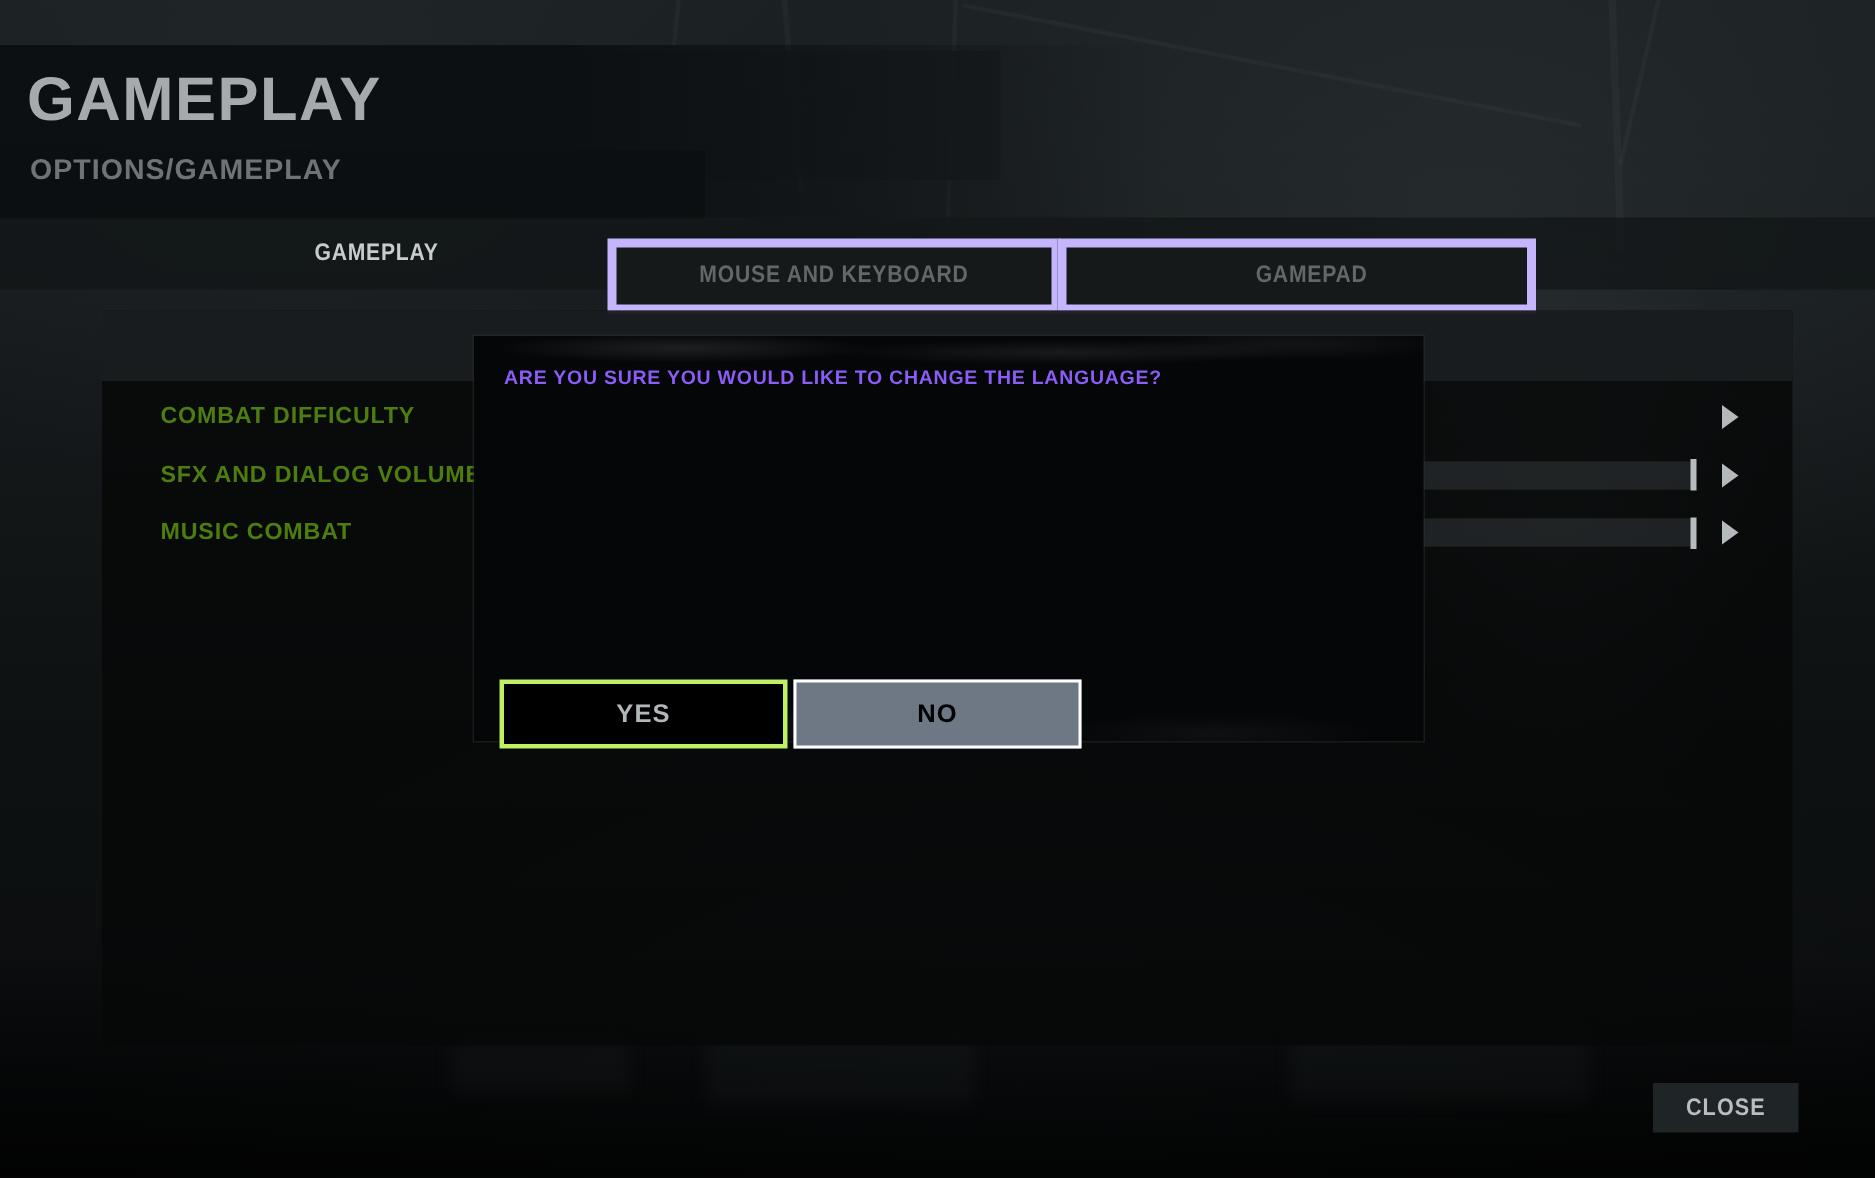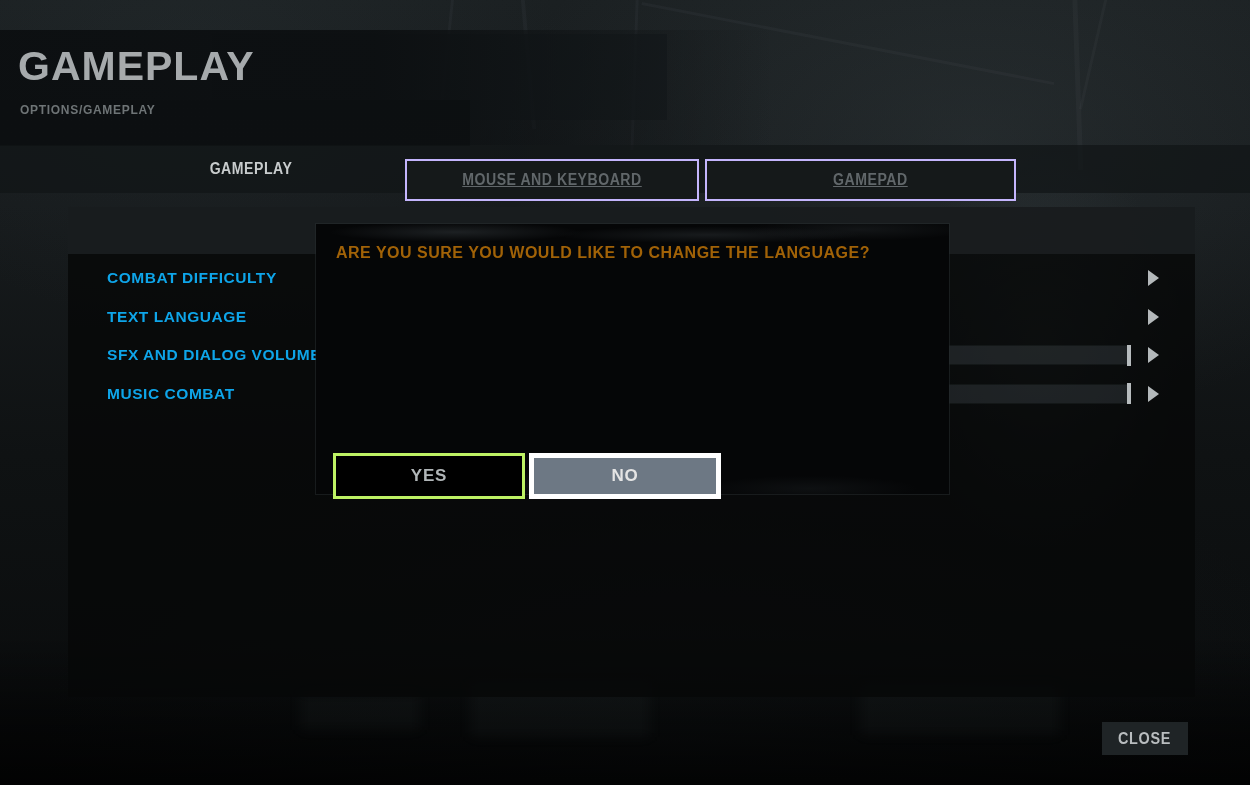--- a/index.html
+++ b/index.html
@@ -75,41 +75,41 @@
     background: linear-gradient(90deg, rgba(12,15,17,0.97) 0%, rgba(12,15,17,0.93) 30%, rgba(12,15,17,0.0) 62%);
   }
   .page-title {
     position: absolute; left: 18px; top: 16px;
     font-size: 41px; font-weight: bold; letter-spacing: 1px;
     color: #a6aaac;
     line-height: 1;
   }
   .page-breadcrumb {
     position: absolute; left: 20px; top: 73px;
-    font-size: 12px; font-weight: bold; letter-spacing: 0.7px;
+    font-size: 19px; font-weight: bold; letter-spacing: 0.7px;
     color: #6e7476;
   }
 
   
   .tabs {
     position: absolute; left: 0; top: 145px; width: 1250px; height: 48px;
     background: rgba(17,21,22,0.72);
   }
   .tab {
     position: absolute; top: 0; height: 48px;
     display: flex; align-items: center; justify-content: center;
     font-size: 16px; font-weight: bold; letter-spacing: 0.6px;
   }
   .tab-label { white-space: nowrap; transform: scaleX(0.88); transform-origin: center; }
   .tab.active { left: 145px; width: 212px; color: #c8cccd; }
   .tab.inactive {
     background: #15191a;
-    border: 2px solid #c4b5fd;
+    border: 6px solid #c4b5fd;
     color: #61676a;
-    height: 38px; top: 14px; text-decoration: underline;
+    height: 38px; top: 14px;
   }
   .tab.t-mouse { left: 405px; width: 290px; }
   .tab.t-gamepad { left: 705px; width: 287px; padding-left: 20px; }
 
   
   .panel {
     position: absolute; left: 68px; top: 207px; width: 1127px; height: 490px;
     background: rgba(6,7,8,0.80);
   }
   .panel-header {
@@ -124,21 +124,21 @@
 
   
   .rows { position: absolute; left: 0; top: 52px; width: 1127px; }
   .row {
     position: relative; height: 38.5px;
     display: flex; align-items: center;
   }
   .row-label {
     position: absolute; left: 39px;
     font-size: 15.5px; font-weight: bold; letter-spacing: 0.55px;
-    color: #0ea5e9;
+    color: #4d7c0f;
     white-space: nowrap;
     text-align: right;
   }
   .row-value {
     position: absolute; right: 118px;
     font-size: 15px; font-weight: bold; letter-spacing: 0.5px;
     color: #7d8385;
     white-space: nowrap;
   }
   .row-arrow {
@@ -161,21 +161,21 @@
   }
   .slider-handle {
     position: absolute; top: 50%; transform: translate(-50%,-50%);
     width: 4px; height: 21px;
     background: #b7bcbe;
   }
 
   
   .close-button {
     position: absolute; left: 1102px; top: 722px;
-    width: 86px; height: 33px;
+    width: 97px; height: 33px;
     background: #20252700;
     background-color: #1f2426;
     border: none;
     display: flex; align-items: center; justify-content: center;
     color: #b9bdbf;
     font-size: 16px; font-weight: bold; letter-spacing: 0.8px;
     font-family: "Liberation Sans", sans-serif;
     cursor: pointer;
   }
   .close-button .lbl { transform: scaleX(0.9); }
@@ -192,22 +192,22 @@
     background:
       radial-gradient(ellipse 180px 14px at 22% 3%, rgba(90,100,106,0.28), rgba(0,0,0,0) 70%),
       radial-gradient(ellipse 220px 12px at 62% 4%, rgba(90,100,106,0.22), rgba(0,0,0,0) 70%),
       radial-gradient(ellipse 160px 16px at 86% 2%, rgba(80,90,96,0.18), rgba(0,0,0,0) 70%),
       radial-gradient(ellipse 200px 20px at 40% 97%, rgba(70,80,86,0.16), rgba(0,0,0,0) 72%),
       radial-gradient(ellipse 150px 18px at 78% 98%, rgba(70,80,86,0.14), rgba(0,0,0,0) 72%);
     pointer-events: none;
   }
   .modal-message {
     position: absolute; left: 20px; top: 20px;
-    font-size: 16px; font-weight: bold; letter-spacing: 0.5px;
-    color: #a16207;
+    font-size: 13px; font-weight: bold; letter-spacing: 0.5px;
+    color: #8b5cf6;
     white-space: nowrap;
   }
   .modal-buttons {
     position: absolute; left: 17px; top: 229px;
   }
   .modal-btn {
     position: absolute; top: 0;
     width: 192px; height: 46px;
     display: flex; align-items: center; justify-content: center;
     font-size: 17px; font-weight: bold; letter-spacing: 0.8px;
@@ -217,22 +217,22 @@
   }
   .modal-btn.yes {
     left: 0;
     background: #000000;
     border: 3px solid #bef264;
     color: #b1b6b8;
   }
   .modal-btn.no {
     left: 196px;
     background: #6d7884;
-    border: 5px solid #ffffff;
-    color: #e5e5e5;
+    border: 2px solid #ffffff;
+    color: #000000;
   }
 </style>
 </head>
 <body>
 
 <div id="stage">
 
   <div class="bg-layer">
     <div class="bg-beam b1"></div>
     <div class="bg-beam b2"></div>
@@ -273,25 +273,20 @@
 
     <div class="rows">
 
       <div class="row">
         <span class="row-label">COMBAT DIFFICULTY</span>
         <span class="row-value"></span>
         <span class="row-arrow"></span>
       </div>
 
 
-      <div class="row">
-        <span class="row-label">TEXT LANGUAGE</span>
-        <span class="row-value"></span>
-        <span class="row-arrow"></span>
-      </div>
 
       <div class="row">
         <span class="row-label">SFX AND DIALOG VOLUME</span>
         <span class="slider-track">
           <span class="slider-fill" style="width:100%"></span>
           <span class="slider-handle" style="left:100%"></span>
         </span>
         <span class="row-arrow"></span>
       </div>
 

